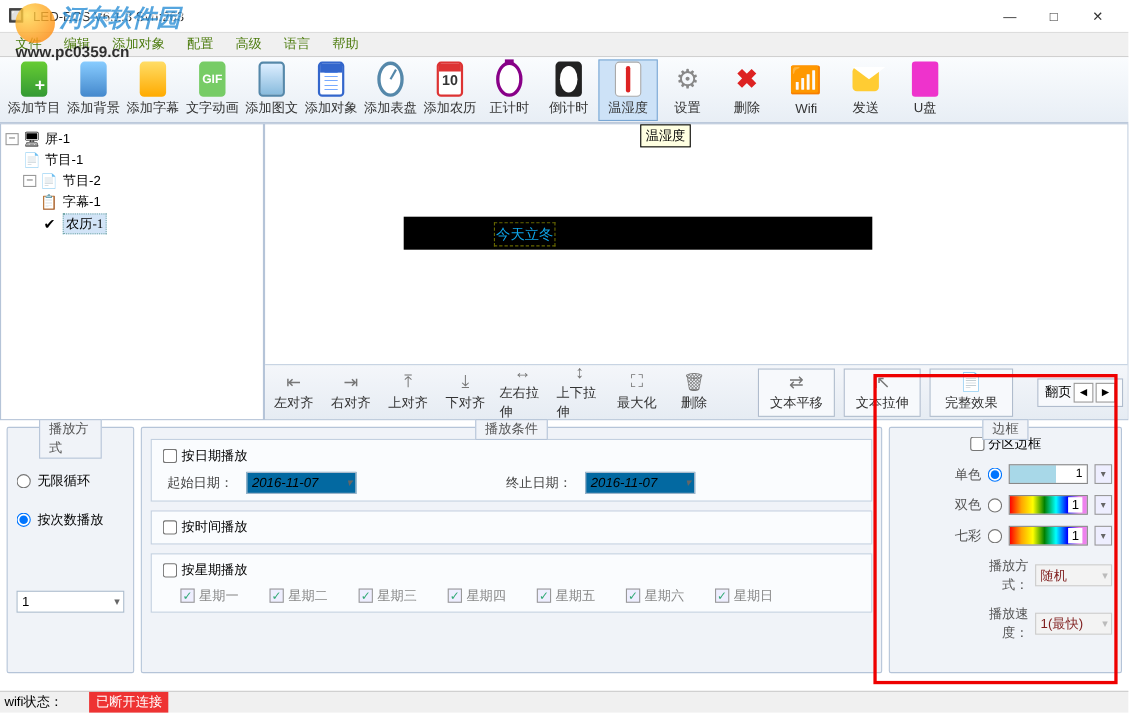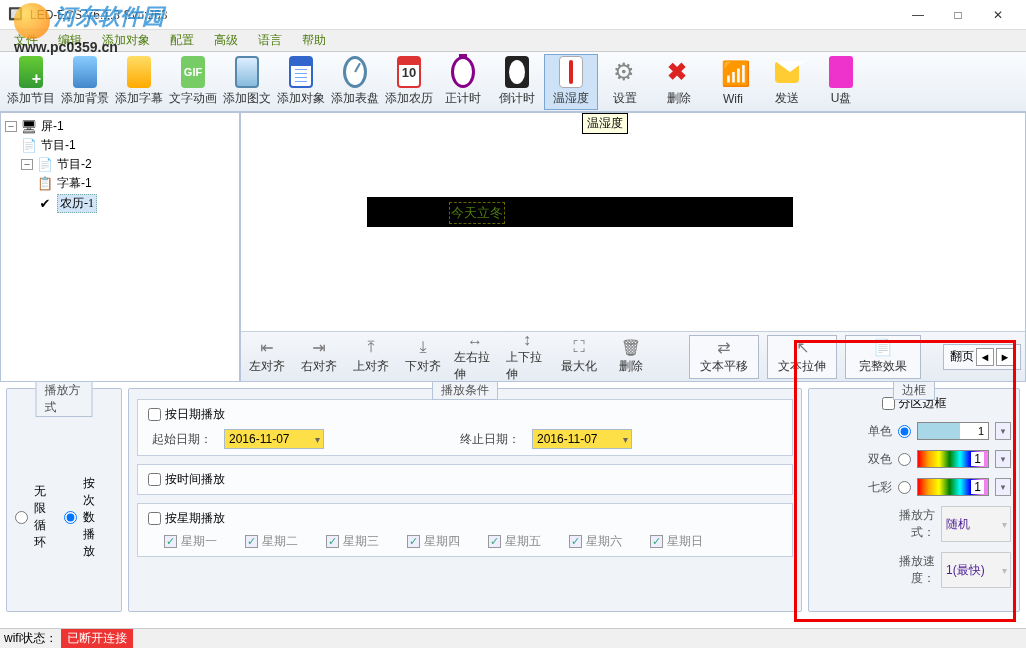--- a/index.html
+++ b/index.html
@@ -19,87 +19,87 @@
 
 .watermark { position: absolute; top: 2px; left: 14px; z-index: 100; pointer-events: none; opacity: 0.8; }
 .watermark .wm1 { font-size: 22px; font-weight: bold; color: #2b8fd6; text-shadow: 1px 1px 0 #fff; font-style: italic; }
 .watermark .wm2 { font-size: 14px; color: #000000; font-weight: bold; }
 .watermark .wmglobe { display:inline-block; width:36px; height:36px; border-radius:50%; background: radial-gradient(circle at 30% 30%, #ffd74a, #ff7a00); vertical-align:middle; margin-right:4px; }
 
 
 .toolbar { height: 60px; background: linear-gradient(#fafcfe, #e8eef5); border-bottom: 1px solid #b5c4d8; display: flex; align-items: center; padding: 2px 4px; gap: 0; }
 .tbtn { width: 54px; height: 56px; display: flex; flex-direction: column; align-items: center; justify-content: center; gap: 2px; border: 1px solid transparent; }
 .tbtn.active { background: #cde2f7; border: 1px solid #7aa7d4; }
-.tbtn .ticon { width: 24px; height: 32px; display: flex; align-items: center; justify-content: flex-start; font-size: 24px; }
+.tbtn .ticon { width: 24px; height: 32px; display: flex; align-items: center; justify-content: center; font-size: 24px; }
 .tbtn .tlabel { font-size: 12px; color: #333; white-space: nowrap; }
 .tooltip-bubble { position: absolute; background: #ffffe1; border: 1px solid #000; padding: 1px 4px; font-size: 12px; z-index: 50; }
 
 
 .mainrow { display: flex; height: 270px; }
 .treepane { width: 240px; border: 1px solid #b5c4d8; background: #fff; padding: 4px; }
 .treenode { display: flex; align-items: center; gap: 4px; padding: 1px 0; }
 .treenode.lvl0 { margin-left: 0; }
 .treenode.lvl1 { margin-left: 16px; }
 .treenode.lvl2 { margin-left: 32px; }
 .treetog { width: 12px; text-align: center; color: #666; font-size: 11px; border:1px solid #999; line-height:9px; height:11px;}
 .treeicon { width: 16px; height: 16px; display: inline-flex; align-items:center; justify-content:center; font-size:13px;}
 .treelabel { }
 .treelabel.selected { background: #d2e4f7; border: 1px dotted #7aa; padding:0 2px;font-family:Liberation Serif, serif; }
 
 .canvaspane { flex: 1; border: 1px solid #b5c4d8; background: #fff; position: relative; display:flex; flex-direction:column;}
 .canvas-inner { flex:1; position:relative; }
 .leddisplay { position: absolute; top: 84px; left: 126px; width: 426px; height: 30px; background: #000; }
-.ledtext { position:absolute; top:7px; left:84px; color: #4d7c0f; font-size:13px; }
+.ledtext { position:absolute; top:7px; left:84px; color: #0ea5e9; font-size:13px; }
 .ledtext::after { content:''; position:absolute; left:-2px; right:-2px; top:-2px; bottom:-2px; border:1px dashed #660; }
 
 .canvas-toolbar { height: 50px; background: linear-gradient(#f4f6fa,#e6ecf3); border-top:1px solid #c3d0e0; display:flex; align-items:center; padding:2px 4px; gap:8px;}
 .ctbtn { width:44px; height:44px; display:flex; flex-direction:column; align-items:center; justify-content:center; border:1px solid transparent; }
 .ctbtn .cicon { height:20px; font-size:16px; color:#777;}
 .ctbtn .clabel { font-size:12px; color:#333;}
 .ctbtn.boxed { border:1px solid #b0bccd; background:#f7f9fc; width:70px;}
 .ctbtn.boxed.wide{ width:76px;}
 .pagebtns { margin-left:auto; display:flex; align-items:center; gap:2px; border:1px solid #b0bccd; padding:3px 6px; background:#f7f9fc;}
 .pagebtn { width:18px; height:18px; border:1px solid #999; background:#fff; display:flex; align-items:center; justify-content:center; font-size:11px;}
 
 
 .bottomrow { display:flex; padding:6px; gap:6px; height:236px;}
 .fieldset { border:1px solid #b5c4d8; border-radius:2px; padding:10px 8px 6px; position:relative; background:#f0f3f8;}
 .fieldset .legend { position:absolute; top:-8px; left:50%; transform:translateX(-50%); background:#f0f3f8; border:1px solid #b5c4d8; padding:0 8px; font-size:12px; color:#555;}
-.playmode { width:116px; display:flex; flex-direction:row; gap:18px; padding-top:40px;}
+.playmode { width:116px; display:flex; flex-direction:column; gap:18px; padding-top:40px;}
 .radio-row { display:flex; align-items:center; gap:6px;}
 .combo { border:1px solid #abc; background:#fff; height:20px; display:flex; align-items:center; padding:0 4px; min-width:48px; position:relative;}
 .combo::after { content:'▾'; position:absolute; right:3px; color:#666; font-size:10px;}
 
 .playcond { flex:1; display:flex; flex-direction:column; gap:8px;}
 .condbox { border:1px solid #c3d0e0; background:#fafcfe; padding:6px 10px; display:flex; flex-direction:column; gap:6px;}
 .condrow { display:flex; align-items:center; gap:12px;}
 .condrow .lbl { width:64px; text-align:right; color:#444;}
 .condrow .lbl2 { width:64px; text-align:right; color:#444; margin-left:120px;}
-.tinput { border:1px solid #abc; background:#fde047; height:20px; padding:0 4px; min-width:100px; display:flex; align-items:center; position:relative;}
+.tinput { border:1px solid #abc; background:#0369a1; height:20px; padding:0 4px; min-width:100px; display:flex; align-items:center; position:relative;font-style:italic;}
 .tinput.dd::after { content:'▾'; position:absolute; right:3px; color:#666; font-size:10px;}
 .chk { display:inline-flex; align-items:center; gap:4px;}
 .chk input { width:13px; height:13px;}
 .weekrow { display:flex; gap:28px; padding-left:16px;}
 .weekrow .chk { color:#888;}
 .weekrow .chk .box { width:13px; height:13px; border:1px solid #999; background:#eef; display:inline-flex; align-items:center; justify-content:center; color:#3a7; font-size:11px;}
 
 .borderpanel { width:212px; display:flex; flex-direction:column; gap:10px; padding-top:6px;}
 .borderpanel .row { display:flex; align-items:center; gap:6px; justify-content:flex-end;}
 .borderpanel .rlbl { width:56px; text-align:right; color:#555;}
 .swatch { width:72px; height:18px; border:1px solid #888; background: linear-gradient(90deg,#a8d8e8 0%, #a8d8e8 60%, #fff 60%); display:flex; align-items:center; justify-content:flex-end; padding-right:4px; font-size:11px;}
 .swatch.multi { background: linear-gradient(90deg, red 0%, orange 15%, yellow 30%, green 45%, cyan 60%, blue 75%, violet 90%);}
 .ddsmall { width:16px; height:18px; border:1px solid #999; background:#eef; display:flex; align-items:center; justify-content:center; font-size:9px; color:#666;}
-.disabled-combo { border:1px solid #ccc; background:#f3f3f3; color:#4c1d95; height:36px; min-width:70px; display:flex; align-items:center; padding:0 4px; position:relative;}
+.disabled-combo { border:1px solid #ccc; background:#f3f3f3; color:#7f1d1d; height:20px; min-width:70px; display:flex; align-items:center; padding:0 4px; position:relative;}
 .disabled-combo::after{content:'▾'; position:absolute; right:3px; color:#bbb; font-size:10px;}
 
 
 .redbox { position:absolute; border:3px solid #e00; pointer-events:none; z-index:40;}
 
 
-.statusbar { position:absolute; bottom:0; left:0; right:0; height:20px; background:#f0f0f0; border-top:1px solid #ccc; display:flex; align-items:center; padding:0 4px; font-size:12px;}
+.statusbar { position:absolute; bottom:0; left:0; right:0; height:20px; background:#f0f0f0; border-top:1px solid #ccc; display:flex; align-items:center; padding:0 4px; font-size:12px;gap:20px;}
 .statusbar .tag { background:#e33; color:#fff; padding:1px 6px; margin-left:4px;}
 
 
 .ic { display:inline-block; width:32px; height:32px; border-radius:4px;}
 .ic-addprog { background: linear-gradient(#6c3,#393); position:relative;}
 .ic-addprog::after{content:'+'; position:absolute; right:2px; bottom:0; color:#fff; font-weight:bold; font-size:16px;}
 .ic-addbg { background: linear-gradient(#8cf,#48c);}
 .ic-addsub { background: linear-gradient(#fd6,#fa0);}
 .ic-addtext { background:#7c6; color:#fff; font-size:11px; font-weight:bold; display:flex; align-items:center; justify-content:center;}
 .ic-addimg { background: linear-gradient(#def,#8bd); border:2px solid #58a;}

